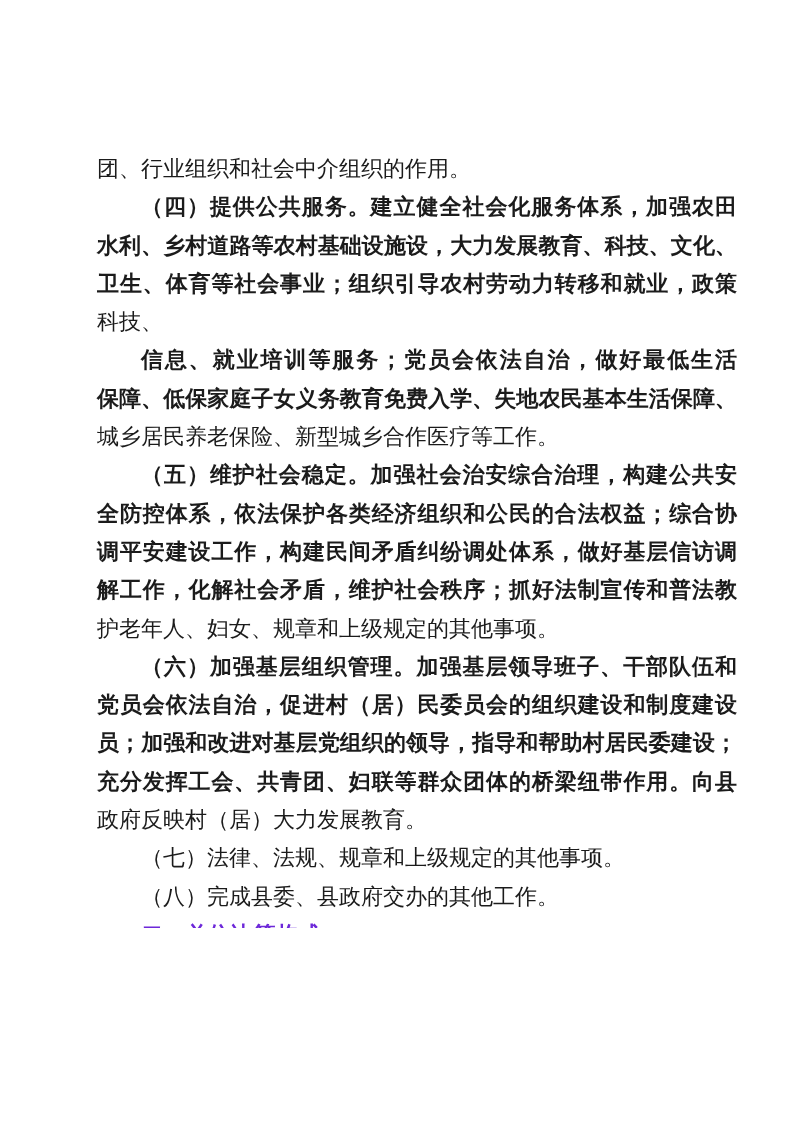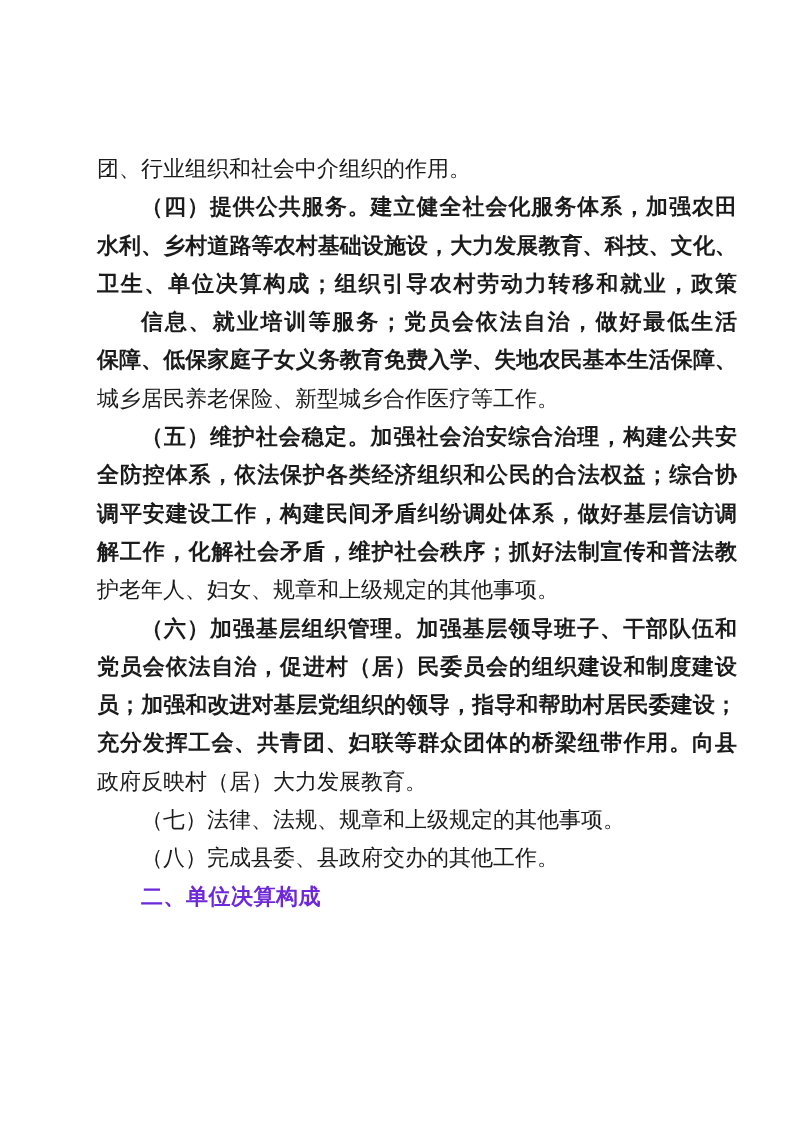--- a/index.html
+++ b/index.html
@@ -57,21 +57,22 @@
   }
 </style>
 </head>
 <body>
 
 <div class="page">
   <main class="doc-body" id="doc-body">
       <div class="line">团、行业组织和社会中介组织的作用。</div>
       <div class="line indent justify">（四）提供公共服务。建立健全社会化服务体系，加强农田</div>
       <div class="line justify">水利、乡村道路等农村基础设施设，大力发展教育、科技、文化、</div>
-      <div class="line justify">卫生、单位决算构成；组织引导农村劳动力转移和就业，政策</div>
+      <div class="line justify">卫生、体育等社会事业；组织引导农村劳动力转移和就业，政策</div>
+      <div class="line">科技、</div>
       <div class="line indent justify">信息、就业培训等服务；党员会依法自治，做好最低生活</div>
       <div class="line justify">保障、低保家庭子女义务教育免费入学、失地农民基本生活保障、</div>
       <div class="line">城乡居民养老保险、新型城乡合作医疗等工作。</div>
       <div class="line indent justify">（五）维护社会稳定。加强社会治安综合治理，构建公共安</div>
       <div class="line justify">全防控体系，依法保护各类经济组织和公民的合法权益；综合协</div>
       <div class="line justify">调平安建设工作，构建民间矛盾纠纷调处体系，做好基层信访调</div>
       <div class="line justify">解工作，化解社会矛盾，维护社会秩序；抓好法制宣传和普法教</div>
       <div class="line">护老年人、妇女、规章和上级规定的其他事项。</div>
       <div class="line indent justify">（六）加强基层组织管理。加强基层领导班子、干部队伍和</div>
       <div class="line justify">党员会依法自治，促进村（居）民委员会的组织建设和制度建设</div>

